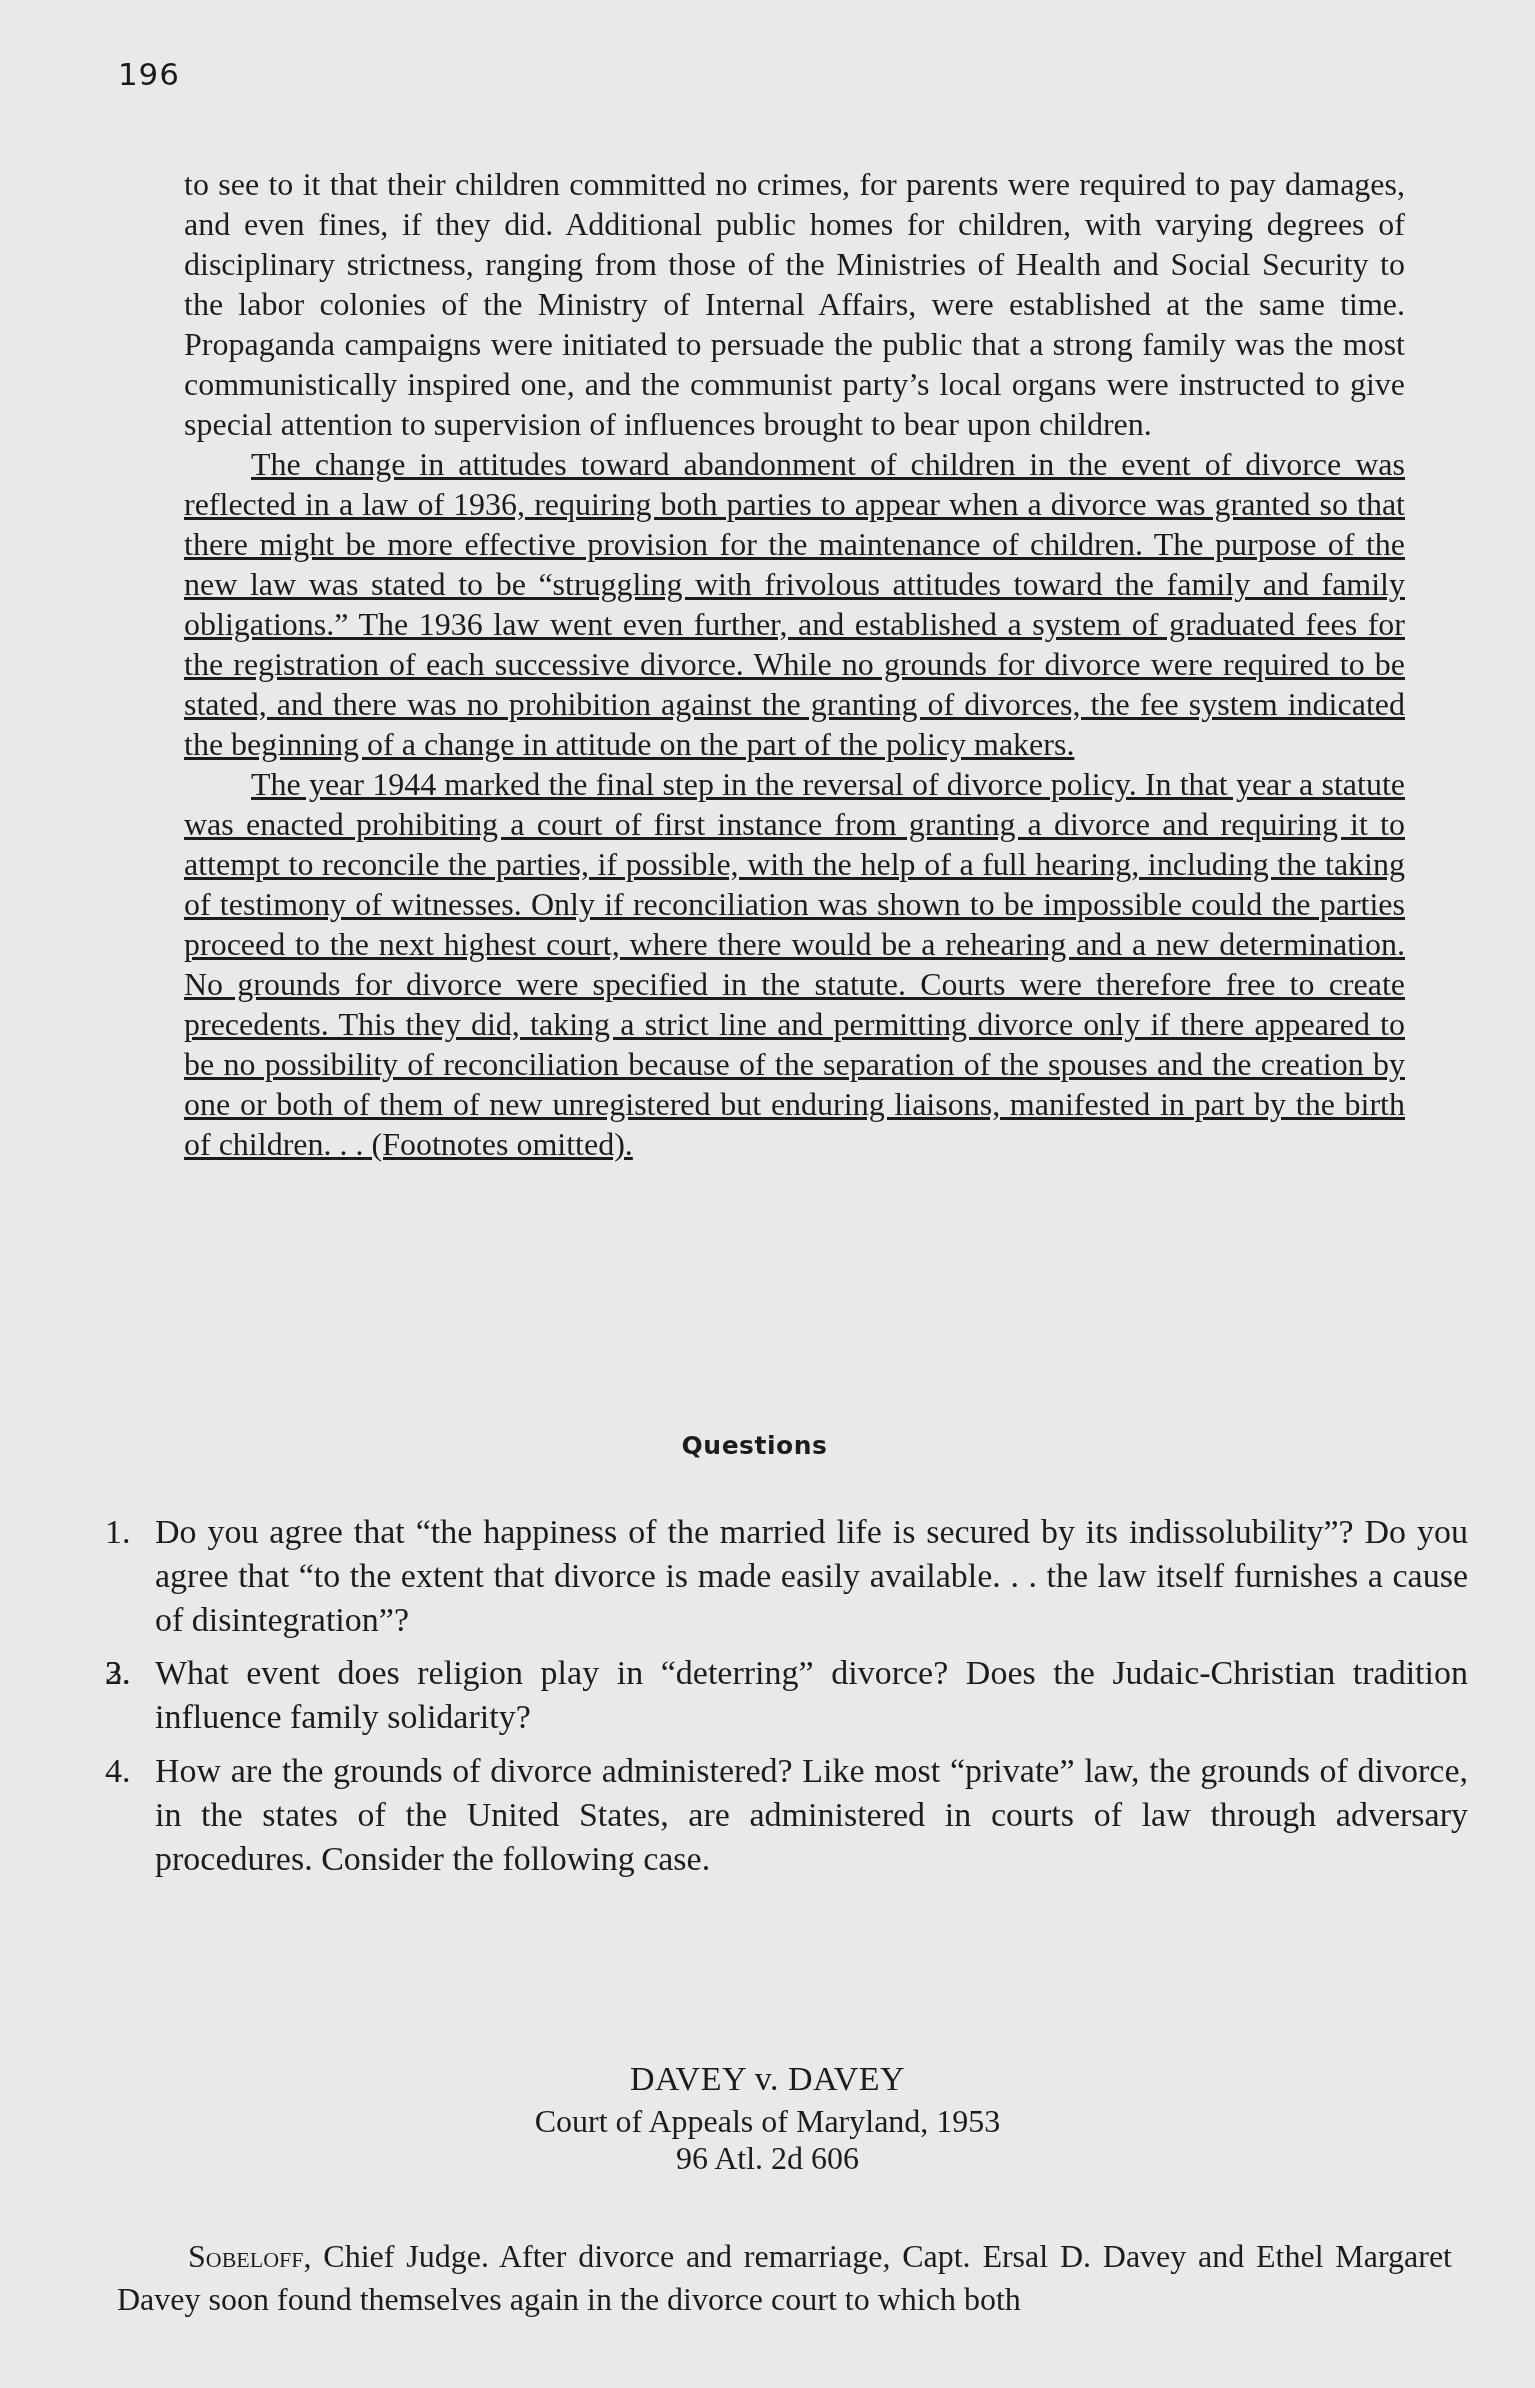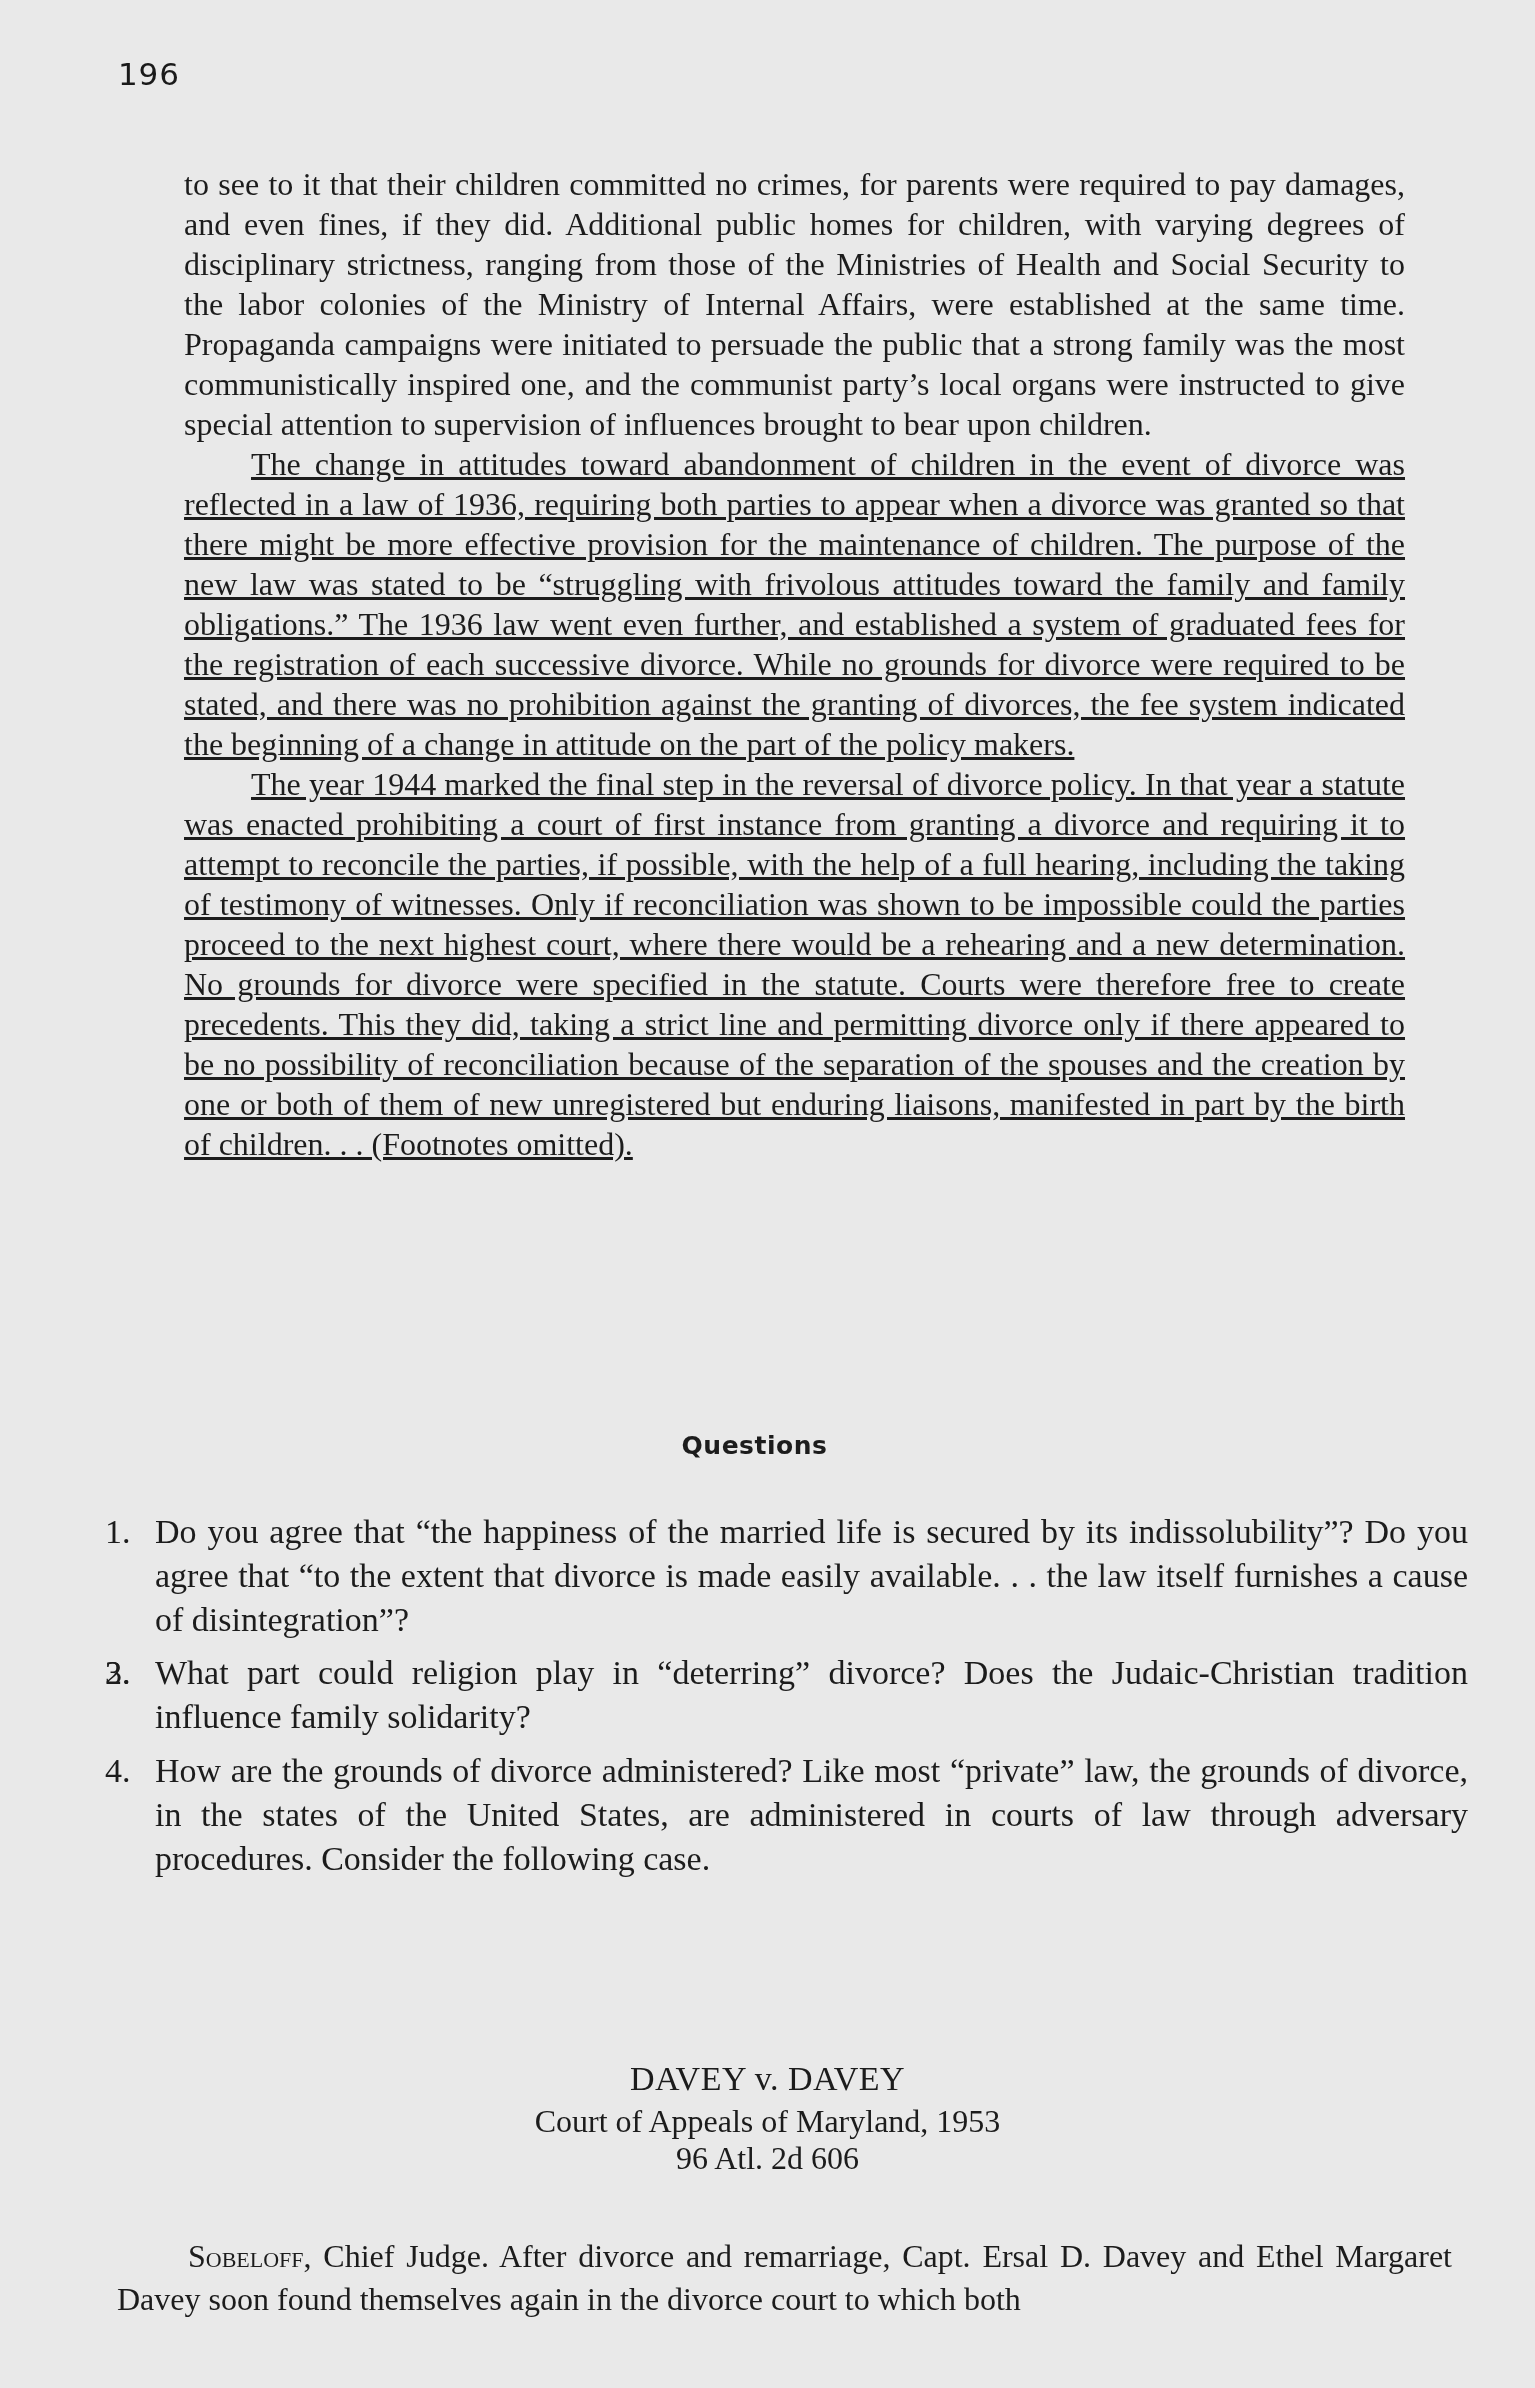--- a/index.html
+++ b/index.html
@@ -77,21 +77,21 @@
   <ol class="questions">
     <li>
       <span class="num">1.</span>
       <span>Do you agree that “the happiness of the married life is secured by its indissolubility”? Do you agree that “to the extent that divorce is made easily available. . . the law itself furnishes a cause of disintegration”?</span>
     </li>
     <li>
       <span class="num">2.</span>
     </li>
     <li>
       <span class="num">3.</span>
-      <span>What part could religion play in “deterring” divorce? Does the Judaic-Christian tradition influence family solidarity?</span>
+      <span>What event does religion play in “deterring” divorce? Does the Judaic-Christian tradition influence family solidarity?</span>
     </li>
     <li>
       <span class="num">4.</span>
       <span>How are the grounds of divorce administered? Like most “private” law, the grounds of divorce, in the states of the United States, are administered in courts of law through adversary procedures. Consider the following case.</span>
     </li>
   </ol>
 
   <div class="case-head">
     <div class="case-name">DAVEY v. DAVEY</div>
     <div>Court of Appeals of Maryland, 1953</div>

